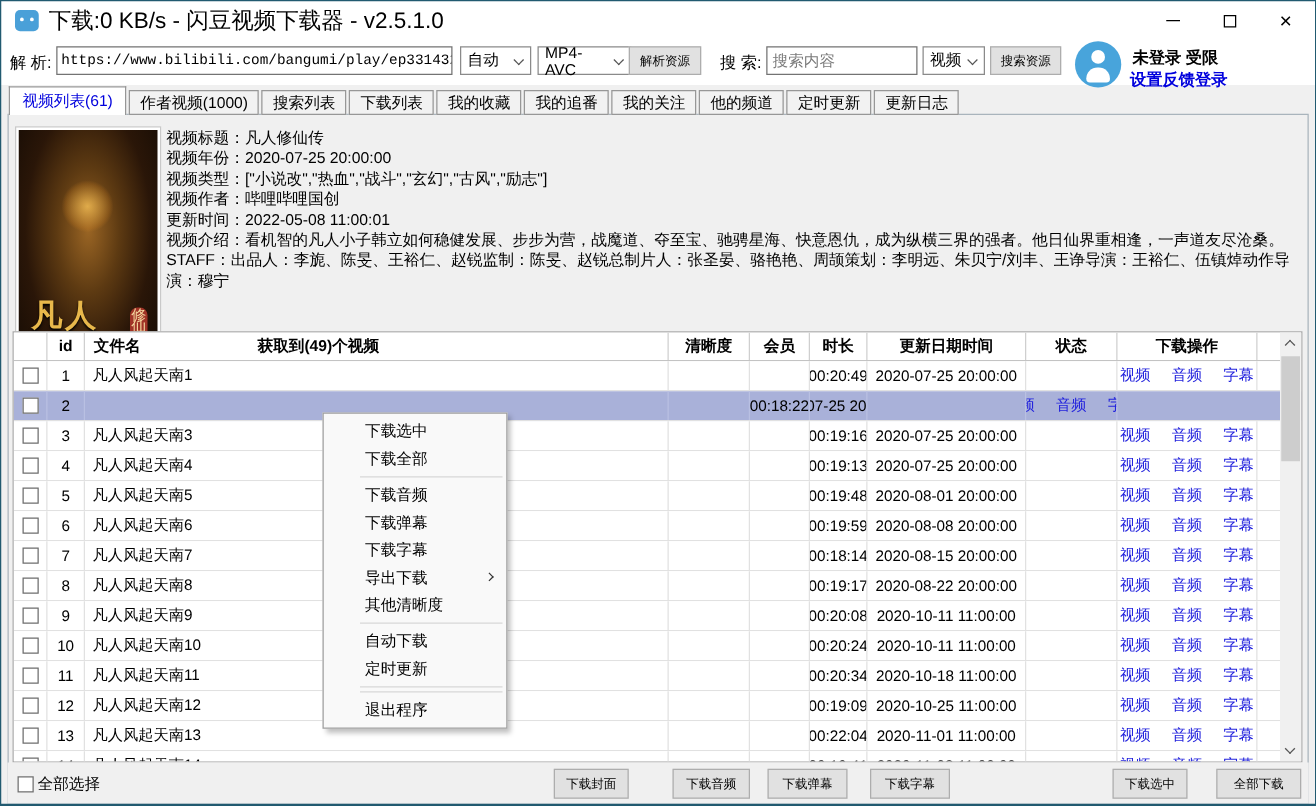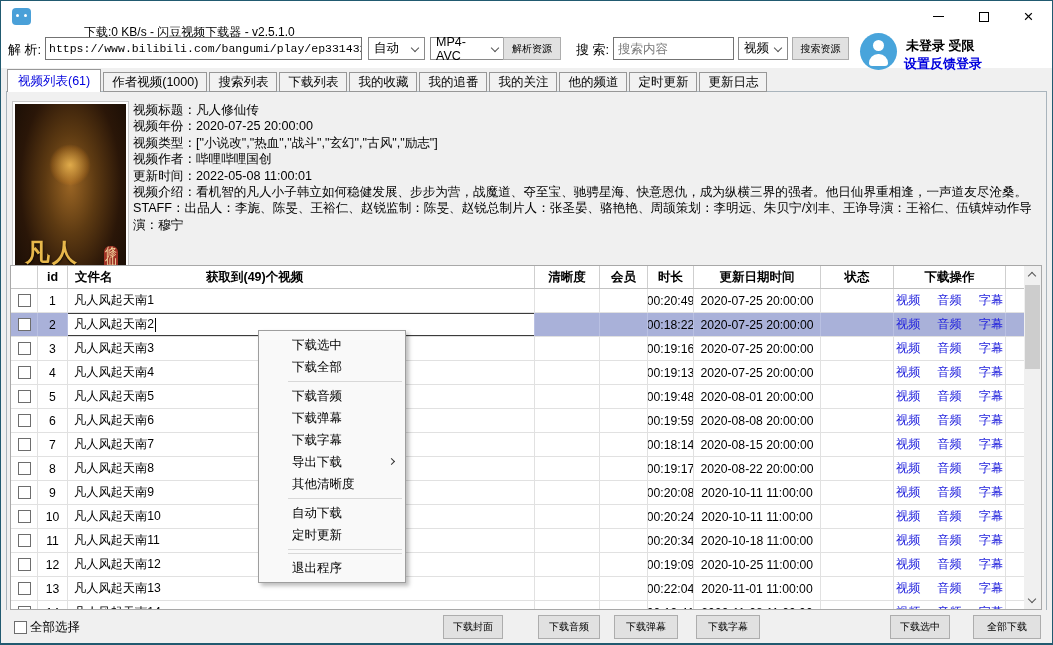--- a/index.html
+++ b/index.html
@@ -10,21 +10,21 @@
     background:#f0f0f0; color:#000;
   }
   .window-border { position:absolute; inset:0; border:1px solid #215a70; border-bottom-width:2px; pointer-events:none; z-index:99; }
 
   
   .topchrome { position:absolute; left:0; top:0; width:100%; height:68px; background:#fff; }
   .titlebar { position:absolute; left:0; top:0; width:100%; height:33px; background:#fff; }
   .app-icon { position:absolute; left:12px; top:8px; width:19px; height:17px; background:#4aa0d8; border-radius:4px; }
   .app-icon::before { content:""; position:absolute; left:4px; top:6px; width:3px; height:3px; border-radius:50%; background:#fff; }
   .app-icon::after { content:""; position:absolute; right:4px; top:6px; width:3px; height:3px; border-radius:50%; background:#fff; }
-  .title-text { position:absolute; left:39px; top:16px; height:33px; line-height:33px; font-size:12px;margin-left:45px; }
+  .title-text { position:absolute; left:39px; top:0; height:33px; line-height:33px; font-size:18px; }
   .win-btns { position:absolute; right:2px; top:0; height:33px; display:flex; }
   .win-btn { width:45px; height:33px; display:flex; align-items:center; justify-content:center; }
   .glyph-min { width:11px; height:1px; background:#000; }
   .glyph-max { width:10px; height:10px; border:1px solid #000; }
   .glyph-close { font-size:17px; line-height:1; color:#000; }
 
   
   .tb-label { position:absolute; font-size:13px; top:41px; }
   .lbl-parse { left:8px; }
   .lbl-search { left:576px; }
@@ -227,23 +227,20 @@
             <span>字幕</span>
           </span>
         </div>
         <div class="cell filler"></div>
       </div>
       <div class="row grow selected">
         <div class="cell">
           <span class="checkbox"></span>
         </div>
         <div class="cell">2</div>
-        <div class="cell fn">
-          <div class="editbox">凡人风起天南2<span class="caret"></span></div>
-        </div>
         <div class="cell"></div>
         <div class="cell"></div>
         <div class="cell">00:18:22</div>
         <div class="cell">2020-07-25 20:00:00</div>
         <div class="cell"></div>
         <div class="cell">
           <span class="ops">
             <span>视频</span>
             <span>音频</span>
             <span>字幕</span>

